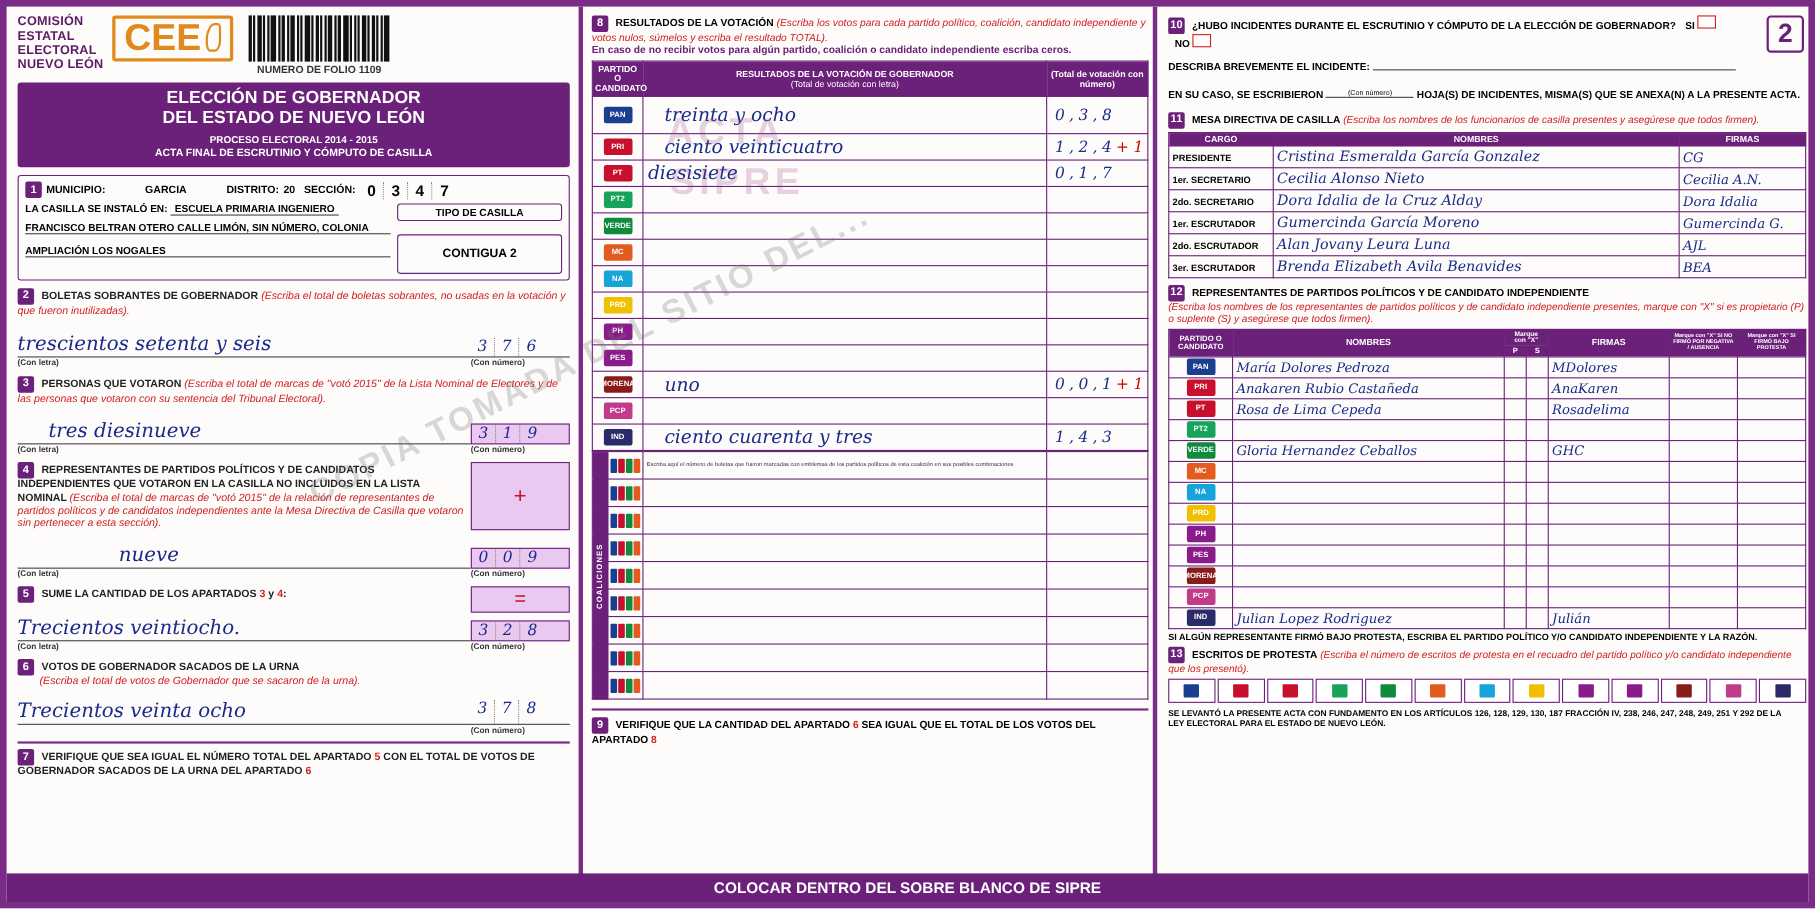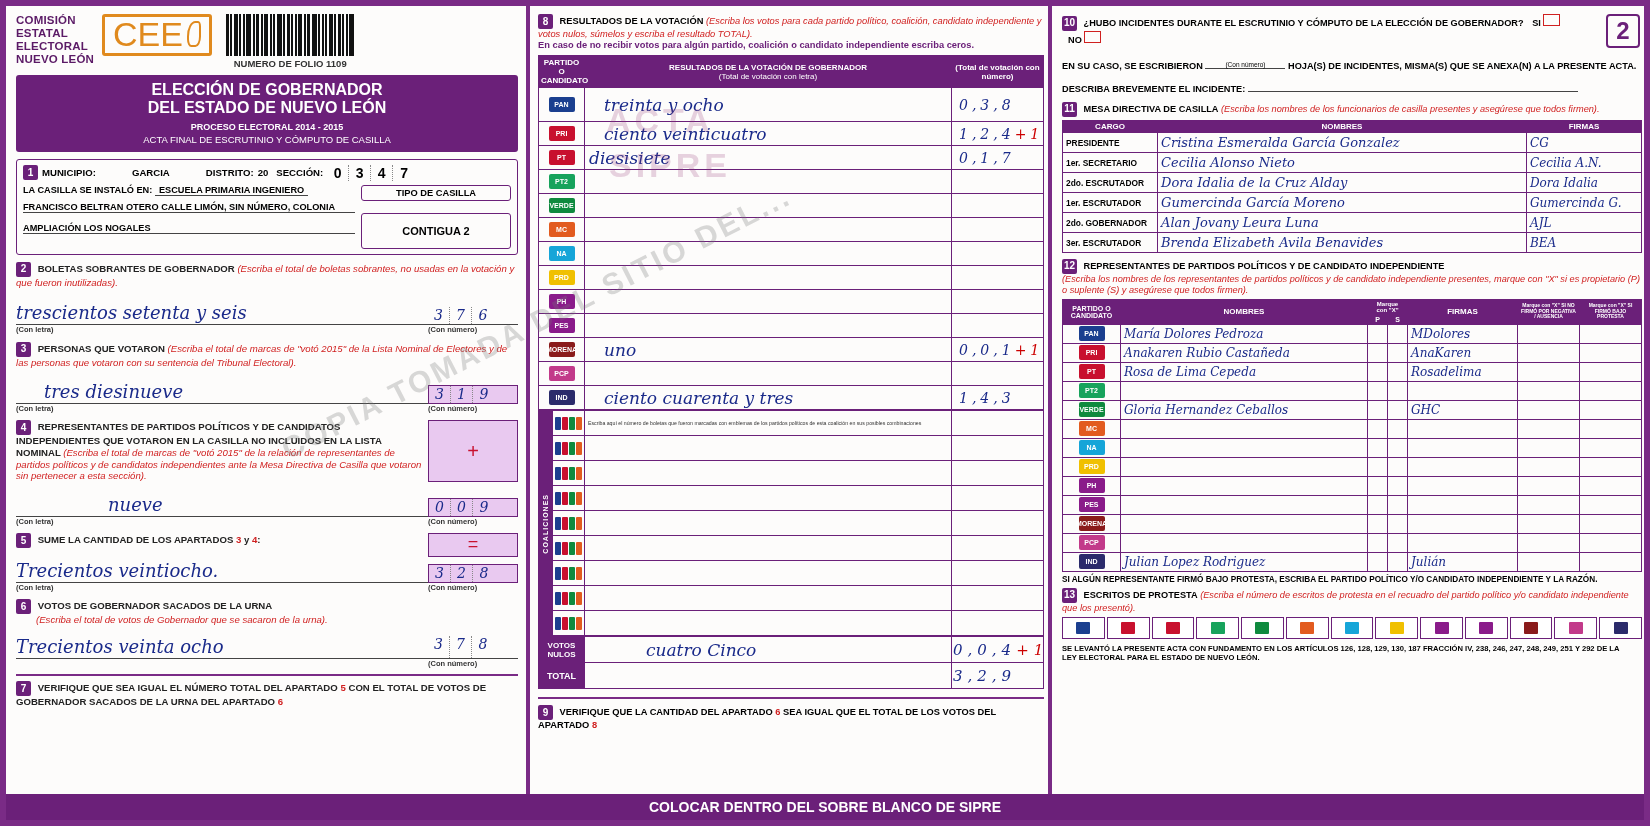--- a/index.html
+++ b/index.html
@@ -31,36 +31,36 @@
     vertical-align:middle;
   }
   .col { position:absolute; top:0; height:826px; }
   .vline { position:absolute; top:0; bottom:0; width:4px; background:#7a2b86; }
 
   
   #colL { left:0; width:522px; padding:8px 10px; }
   .cee-head { display:flex; align-items:flex-start; gap:8px; }
   .cee-title { font-size:11.5px; font-weight:bold; color:#5b1a66; line-height:1.12; letter-spacing:.2px; }
   .cee-logo {
-    border:3px solid #e08a1e; color:#e08a1e; font-weight:normal; font-size:34px;
+    border:3px solid #e08a1e; color:#e08a1e; font-weight:bold; font-size:34px;
     padding:0 8px 2px 8px; line-height:1; display:flex; align-items:center; gap:4px;
     border-radius:3px;
   }
   .nl-shape { width:14px; height:26px; border:2px solid #e08a1e; border-radius:60% 20% 40% 30%; }
   .barcode { display:flex; gap:1.5px; align-items:flex-end; height:42px; }
   .barcode i { display:block; background:#111; width:2px; height:42px; }
   .folio { font-size:9.5px; font-weight:bold; color:#333; text-align:center; margin-top:2px; }
 
   .title-band {
     margin-top:6px; background:#6b2079; color:#fff; text-align:center;
     padding:6px 4px 7px; border-radius:3px;
   }
   .title-band .l1 { font-size:16px; font-weight:bold; line-height:1.15; }
   .title-band .l2 { font-size:9px; margin-top:4px; font-weight:bold; }
-  .title-band .l3 { font-size:9.5px; font-weight:normal; margin-top:2px; }
+  .title-band .l3 { font-size:9.5px; font-weight:bold; margin-top:2px; }
 
   .sec { margin-top:7px; font-size:9.6px; line-height:1.22; color:#222; }
   .ital { font-style:italic; color:#d02020; }
   .conletra { font-size:7.5px; text-align:left; color:#333;font-weight:bold; }
 
   .numgrid { display:flex; gap:0; }
   .numcell {
     width:22px; text-align:center; font-size:14px;
     border-right:1px dotted #888;
   }
@@ -570,45 +570,20 @@
                 <span style="width:6px;height:13px;background:#0f8a3e;display:inline-block;border-radius:1px"></span>
                 <span style="width:6px;height:13px;background:#e25b1f;display:inline-block;border-radius:1px"></span>
               </div>
             </td>
             <td></td>
             <td></td>
           </tr>
         </tbody>
     </table>
 
-    <table class="grid" style="table-layout:fixed; margin-top:0;">
-      <colgroup>
-          <col style="width:46px">
-          <col>
-          <col style="width:92px">
-        </colgroup>
-      <tbody>
-        <tr style="height:26px">
-          <td class="tblhdr" style="font-size:8px">VOTOS NULOS</td>
-          <td>
-            <span class="hand" style="font-size:17px; margin-left:60px;">cuatro Cinco</span>
-          </td>
-          <td>
-            <span class="hand" style="font-size:15px; letter-spacing:5px;">0,0,4<span style="color:#c00">+1</span></span>
-          </td>
-        </tr>
-        <tr style="height:26px">
-          <td class="tblhdr" style="font-size:9px">TOTAL</td>
-          <td></td>
-          <td>
-            <span class="hand" style="font-size:15px; letter-spacing:5px;">3,2,9</span>
-          </td>
-        </tr>
-      </tbody>
-    </table>
 
     <div class="mtitle" style="border-top:2px solid #7a2b86; margin-top:8px; padding-top:6px; font-weight:bold;">
       <span class="boxnum">9</span>
       <span>VERIFIQUE QUE LA CANTIDAD DEL APARTADO</span>
       <span class="red">6</span>
       <span>SEA IGUAL QUE EL TOTAL DE LOS VOTOS DEL APARTADO</span>
       <span class="red">8</span>
     </div>
   </div>
 
@@ -617,31 +592,31 @@
 
     <div class="rtitle" style="width:520px;">
       <span class="boxnum">10</span>
       <b>¿HUBO INCIDENTES DURANTE EL ESCRUTINIO Y CÓMPUTO DE LA ELECCIÓN DE GOBERNADOR?</b>
       <b style="margin-left:6px;">SI</b>
       <span class="mini-chk"></span>
       <b style="margin-left:6px;">NO</b>
       <span class="mini-chk"></span>
     </div>
 
+    <div style="margin-top:10px; font-size:9.2px; font-weight:bold;">
+      <span>DESCRIBA BREVEMENTE EL INCIDENTE:</span>
+      <span style="display:inline-block; width:330px; border-bottom:1px solid #444;"></span>
+    </div>
+
     <div style="margin-top:14px; font-size:9.2px; font-weight:bold; line-height:1.5;">
       <span>EN SU CASO, SE ESCRIBIERON</span>
       <span style="display:inline-block; width:80px; border-bottom:1px solid #444; text-align:center; position:relative;">
         <span style="position:absolute; left:0; right:0; top:-8px; font-size:6.5px; font-weight:normal;">(Con número)</span>
       </span>
       <span>HOJA(S) DE INCIDENTES, MISMA(S) QUE SE ANEXA(N) A LA PRESENTE ACTA.</span>
-    </div>
-
-    <div style="margin-top:10px; font-size:9.2px; font-weight:bold;">
-      <span>DESCRIBA BREVEMENTE EL INCIDENTE:</span>
-      <span style="display:inline-block; width:330px; border-bottom:1px solid #444;"></span>
     </div>
 
     <div class="rtitle" style="margin-top:8px;">
       <span class="boxnum">11</span>
       <b>MESA DIRECTIVA DE CASILLA</b>
       <span class="ital">(Escriba los nombres de los funcionarios de casilla presentes y asegúrese que todos firmen).</span>
     </div>
 
     <table class="mesa" style="margin-top:3px; table-layout:fixed;">
       <colgroup>
@@ -661,31 +636,31 @@
             <td style="font-weight: bold;">PRESIDENTE</td>
             <td><span class="hand" style="font-size:13px">Cristina Esmeralda García Gonzalez</span></td>
             <td><span class="hand" style="font-size:12px">CG</span></td>
           </tr>
           <tr style="height: 20px;">
             <td style="font-weight: bold;">1er. SECRETARIO</td>
             <td><span class="hand" style="font-size:13px">Cecilia Alonso Nieto</span></td>
             <td><span class="hand" style="font-size:12px">Cecilia A.N.</span></td>
           </tr>
           <tr style="height: 20px;">
-            <td style="font-weight: bold;">2do. ESCRUTADOR</td>
+            <td style="font-weight: bold;">2do. SECRETARIO</td>
             <td><span class="hand" style="font-size:13px">Dora Idalia de la Cruz Alday</span></td>
             <td><span class="hand" style="font-size:12px">Dora Idalia</span></td>
           </tr>
           <tr style="height: 20px;">
             <td style="font-weight: bold;">1er. ESCRUTADOR</td>
             <td><span class="hand" style="font-size:13px">Gumercinda García Moreno</span></td>
             <td><span class="hand" style="font-size:12px">Gumercinda G.</span></td>
           </tr>
           <tr style="height: 20px;">
-            <td style="font-weight: bold;">2do. GOBERNADOR</td>
+            <td style="font-weight: bold;">2do. ESCRUTADOR</td>
             <td><span class="hand" style="font-size:13px">Alan Jovany Leura Luna</span></td>
             <td><span class="hand" style="font-size:12px">AJL</span></td>
           </tr>
           <tr style="height: 20px;">
             <td style="font-weight: bold;">3er. ESCRUTADOR</td>
             <td><span class="hand" style="font-size:13px">Brenda Elizabeth Avila Benavides</span></td>
             <td><span class="hand" style="font-size:12px">BEA</span></td>
           </tr>
         </tbody>
     </table>

